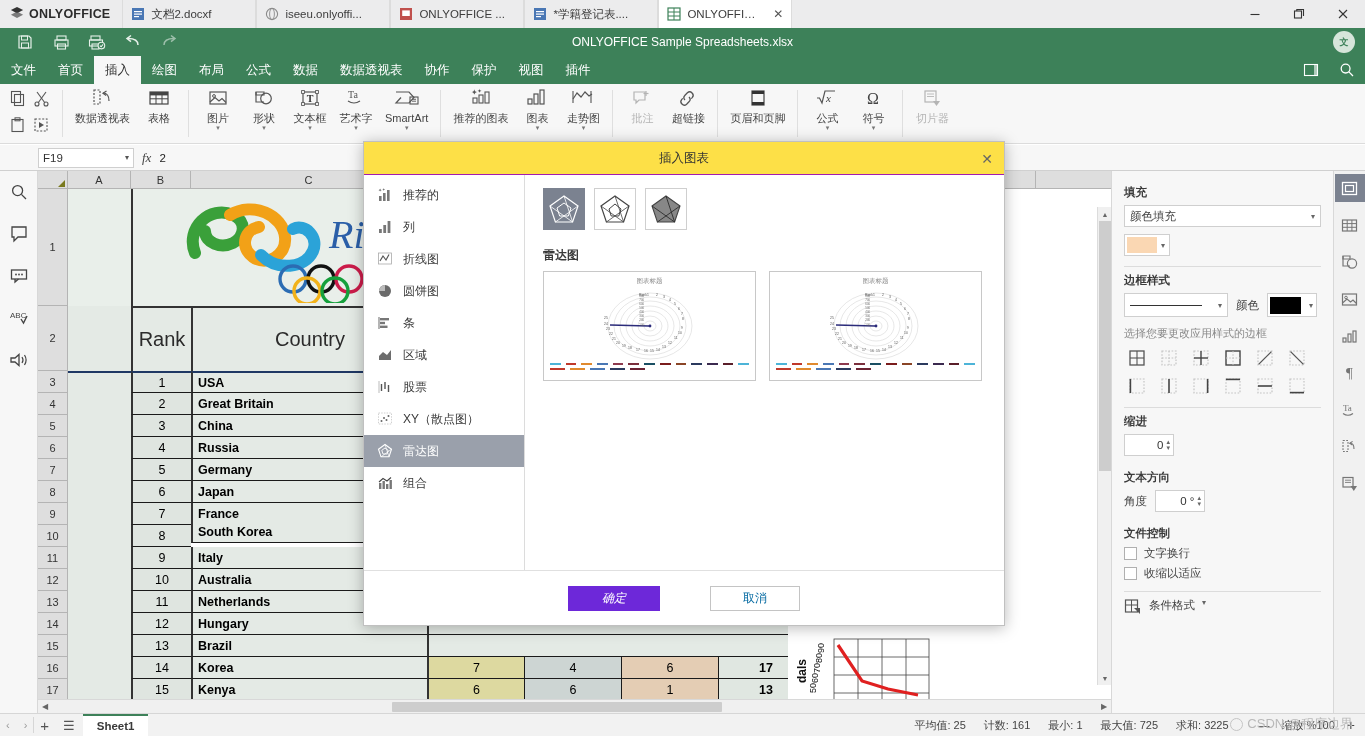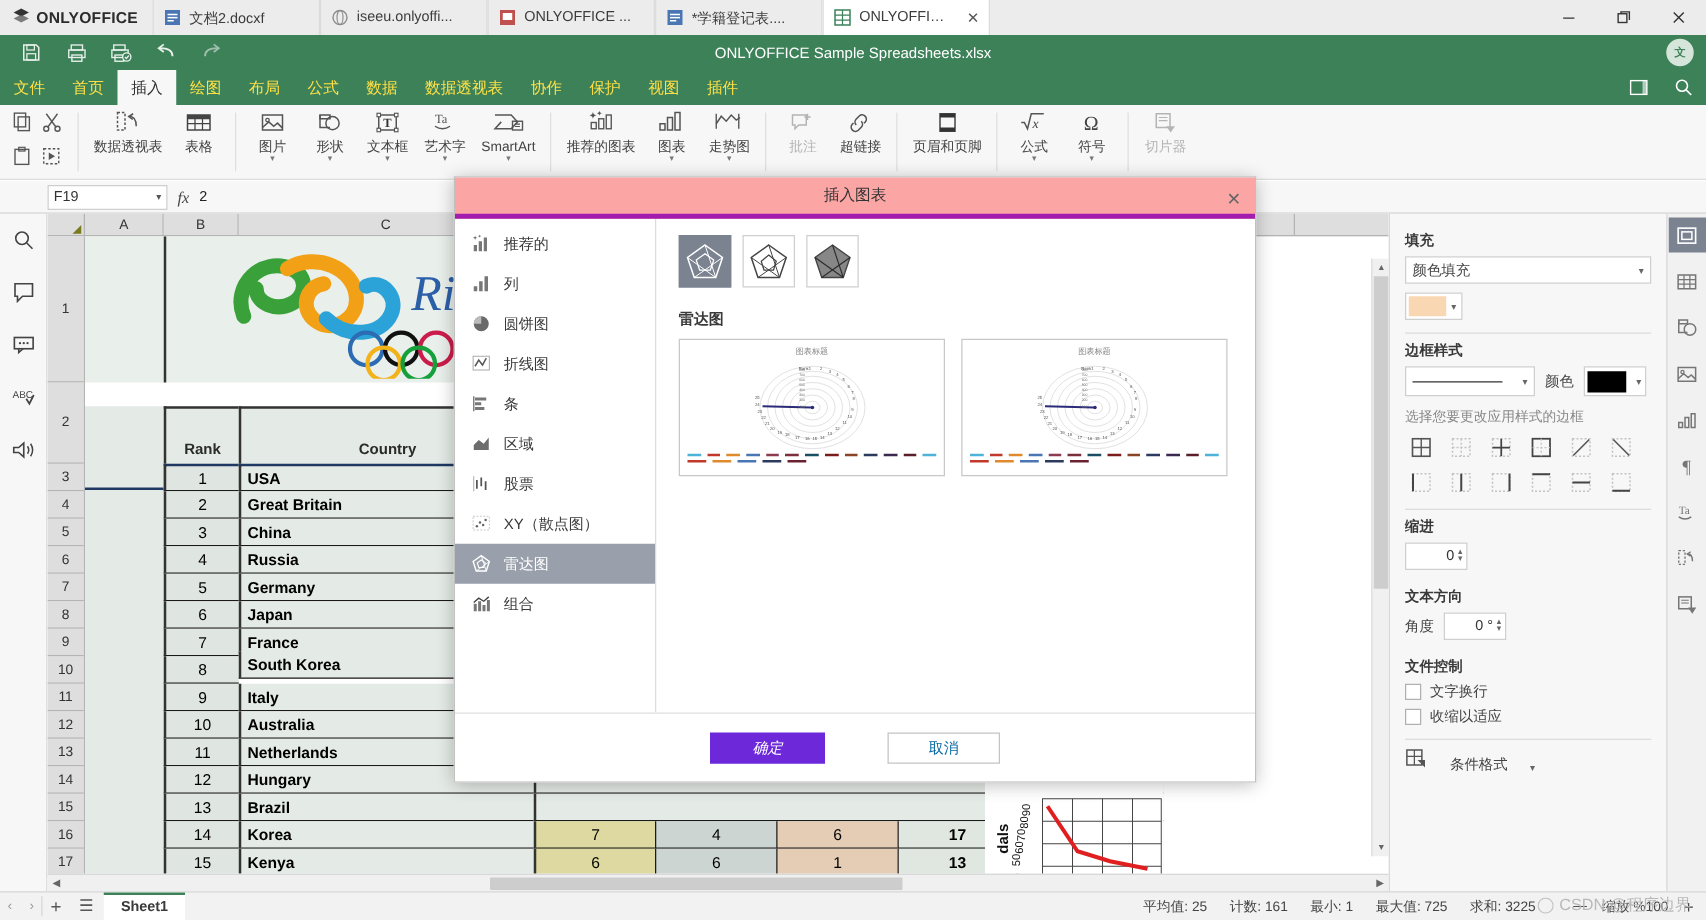--- a/index.html
+++ b/index.html
@@ -66,21 +66,21 @@
     font-weight: bold; z-index: 3;
   }
 
   
   .menubar {
     position: absolute; top: 56px; left: 0; width: 1365px; height: 28px;
     background: #3d8159; display: flex; align-items: flex-end;
   }
   .mitem {
     height: 28px; padding: 0 11px; display: flex; align-items: center;
-    font-size: 12.5px; color: #fde047; white-space: nowrap;
+    font-size: 12.5px; color: #ffffff; white-space: nowrap;
   }
   .mitem.active { background: #f7f7f7; color: #303030; }
   .menuright { margin-left: auto; display: flex; align-items: center; }
   .mricon {
     width: 36px; height: 28px; display: flex; align-items: center;
     justify-content: center; color: #fff;
   }
 
   
   .ribbon {
@@ -176,21 +176,21 @@
   .bordergrid { display: flex; flex-wrap: wrap; gap: 6px; width: 190px; }
   .bcell { width: 26px; height: 22px; display: flex; align-items: center; justify-content: center; }
   .spin {
     width: 50px; height: 22px; background: #fff; border: 1px solid #cfcfcf;
     display: flex; align-items: center; padding: 0 3px; font-size: 11.5px;
   }
   .spin .val { flex: 1; text-align: right; color: #333; }
   .spin .arrows { display: flex; flex-direction: column; font-size: 7px; color: #666; line-height: 6px; padding-left: 3px; }
   .chkrow { display: flex; align-items: center; gap: 7px; margin-top: 5px; }
   .chkbox { width: 13px; height: 13px; border: 1px solid #b0b0b0; background: #fff; }
-  .cfrow { display: flex; align-items: flex-end; gap: 18px; margin-top: 6px; }
+  .cfrow { display: flex; align-items: flex-start; gap: 7px; margin-top: 6px; }
 
   
   .sheet {
     position: absolute; top: 171px; left: 38px; right: 254px; bottom: 23px;
     background: #fff; overflow: hidden;
   }
   .colhdr {
     position: absolute; top: 0; left: 0; right: 0; height: 18px;
     background: #dedede; display: flex; font-size: 11px; color: #333;
     border-bottom: 1px solid #b4b4b4;
@@ -215,21 +215,21 @@
   }
   .grid {
     position: absolute; top: 18px; left: 30px; right: 0; bottom: 14px;
     overflow: hidden;
   }
   .gcell {
     position: absolute; display: flex; align-items: center;
     font-size: 12px; color: #000;
   }
   .rio-cell { background: #e9efea; }
-  .hdr-cell { background: #e4eae5; font-size: 12px; justify-content: center; font-weight: bold; color: #2b2b2b; margin-top: 19px; }
+  .hdr-cell { background: #e4eae5; font-size: 20px; justify-content: center; font-weight: normal; color: #2b2b2b; }
   .rank-cell { background: #dfe5e0; justify-content: center; font-size: 12.5px; }
   .ctry-cell { background: #e4eae5; font-weight: bold; font-size: 12.5px; padding-left: 5px; }
   .hscroll {
     position: absolute; left: 0; right: 0; bottom: 0; height: 14px;
     background: #f0f0f0; border-top: 1px solid #d8d8d8; display: flex; align-items: center;
   }
   .hs-arrow { width: 14px; height: 14px; display: flex; align-items: center; justify-content: center; font-size: 8px; color: #666; }
   .hs-thumb { height: 10px; background: #cdcdcd; border-radius: 1px; }
 
   
@@ -261,21 +261,21 @@
     color: #b9b9b9; display: flex; align-items: center; gap: 4px;
     pointer-events: none;
   }
   .dialog {
     position: absolute; left: 363px; top: 141px; width: 642px; height: 485px;
     background: #fff; border: 1px solid #c0c0c0;
     box-shadow: 0 2px 14px rgba(0,0,0,.28);
     display: flex; flex-direction: column;
   }
   .dlg-title {
-    height: 33px; background: #fca5a5; border-bottom: 4px solid #a21caf;
+    height: 33px; background: #fde047; border-bottom: 1px solid #a21caf;
     display: flex; align-items: center; justify-content: center;
     font-size: 12.5px; color: #333; position: relative; font-weight: normal;
   }
   .dlg-close {
     position: absolute; right: 6px; top: 6px; width: 22px; height: 22px;
     display: flex; align-items: center; justify-content: center;
     font-size: 14px; color: #666;
   }
   .dlg-body { flex: 1; display: flex; min-height: 0; }
   .dlg-left {
@@ -1213,34 +1213,34 @@
                 <rect x="2" y="10" width="2.8" height="4" fill="#777"></rect>
                 <rect x="6.3" y="6" width="2.8" height="8" fill="#777"></rect>
                 <rect x="10.6" y="2" width="2.8" height="12" fill="#777"></rect>
               </svg>
             </span>
           <span>列</span>
         </div>
         <div class="ctype">
           <span class="ci">
               <svg width="16" height="16" viewBox="0 0 16 16">
+                <rect x="1.5" y="2" width="13" height="11" fill="none" stroke="#aaa" stroke-width=".8"></rect>
+                <polyline points="3,10 6,5 9,9 12,3.5" fill="none" stroke="#555" stroke-width="1.2"></polyline>
+              </svg>
+            </span>
+          <span>折线图</span>
+        </div>
+        <div class="ctype">
+          <span class="ci">
+              <svg width="16" height="16" viewBox="0 0 16 16">
                 <circle cx="8" cy="8" r="6" fill="#6a6a6a"></circle>
                 <path d="M8 8 L8 2 A6 6 0 0 0 2 8 Z" fill="#bcbcbc"></path>
               </svg>
             </span>
           <span>圆饼图</span>
-        </div>
-        <div class="ctype">
-          <span class="ci">
-              <svg width="16" height="16" viewBox="0 0 16 16">
-                <rect x="1.5" y="2" width="13" height="11" fill="none" stroke="#aaa" stroke-width=".8"></rect>
-                <polyline points="3,10 6,5 9,9 12,3.5" fill="none" stroke="#555" stroke-width="1.2"></polyline>
-              </svg>
-            </span>
-          <span>折线图</span>
         </div>
         <div class="ctype">
           <span class="ci">
               <svg width="16" height="16" viewBox="0 0 16 16">
                 <line x1="2" y1="2" x2="2" y2="14" stroke="#777" stroke-width="1.1"></line>
                 <rect x="3" y="3" width="9" height="2.4" fill="#777"></rect>
                 <rect x="3" y="6.8" width="5" height="2.4" fill="#777"></rect>
                 <rect x="3" y="10.6" width="7.5" height="2.4" fill="#777"></rect>
               </svg>
             </span>

